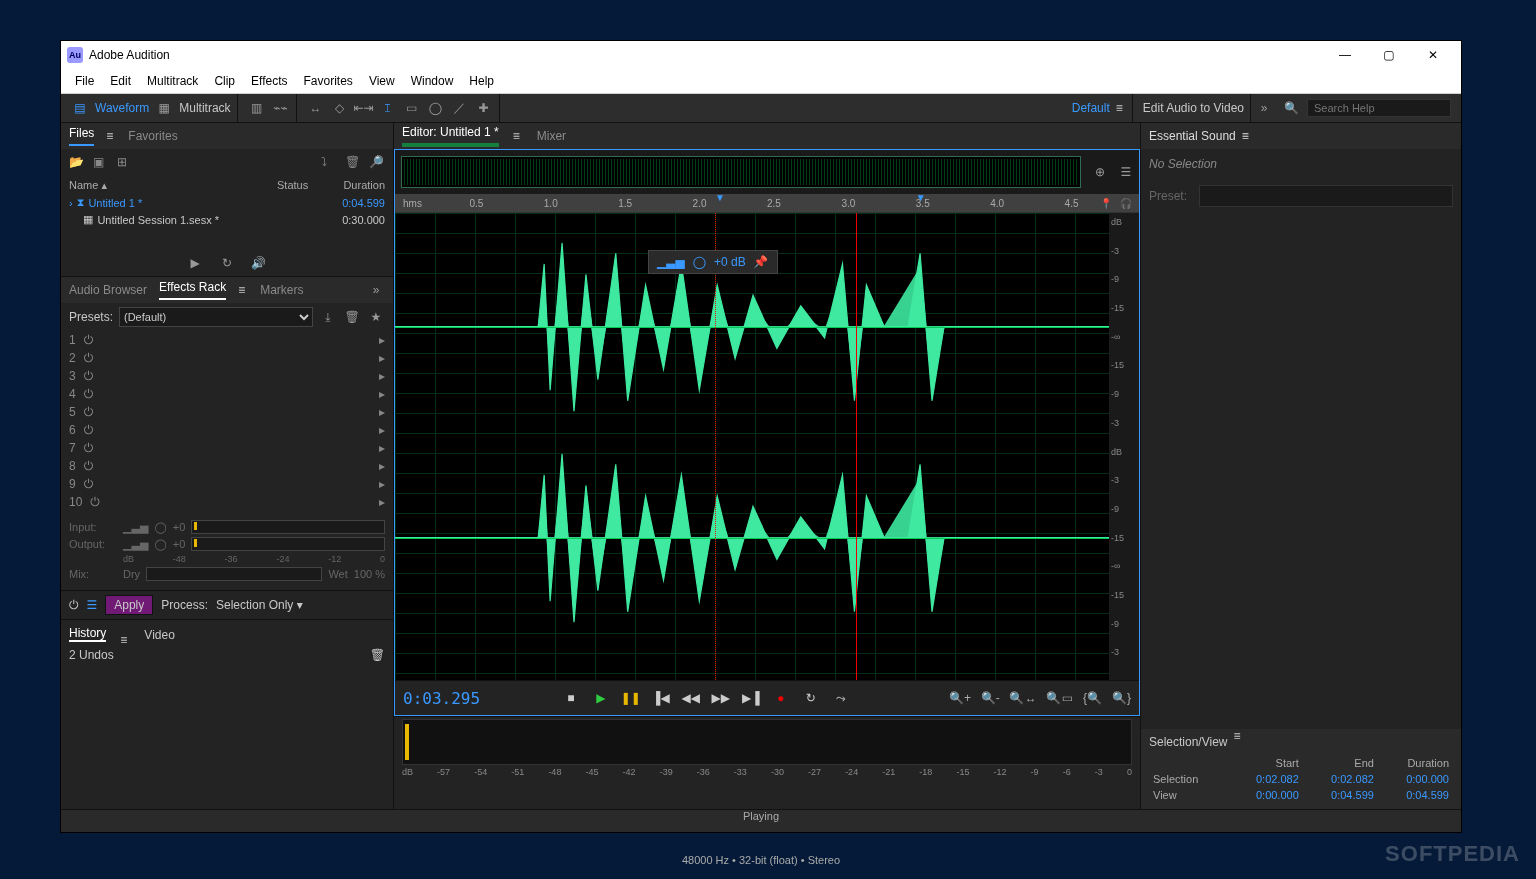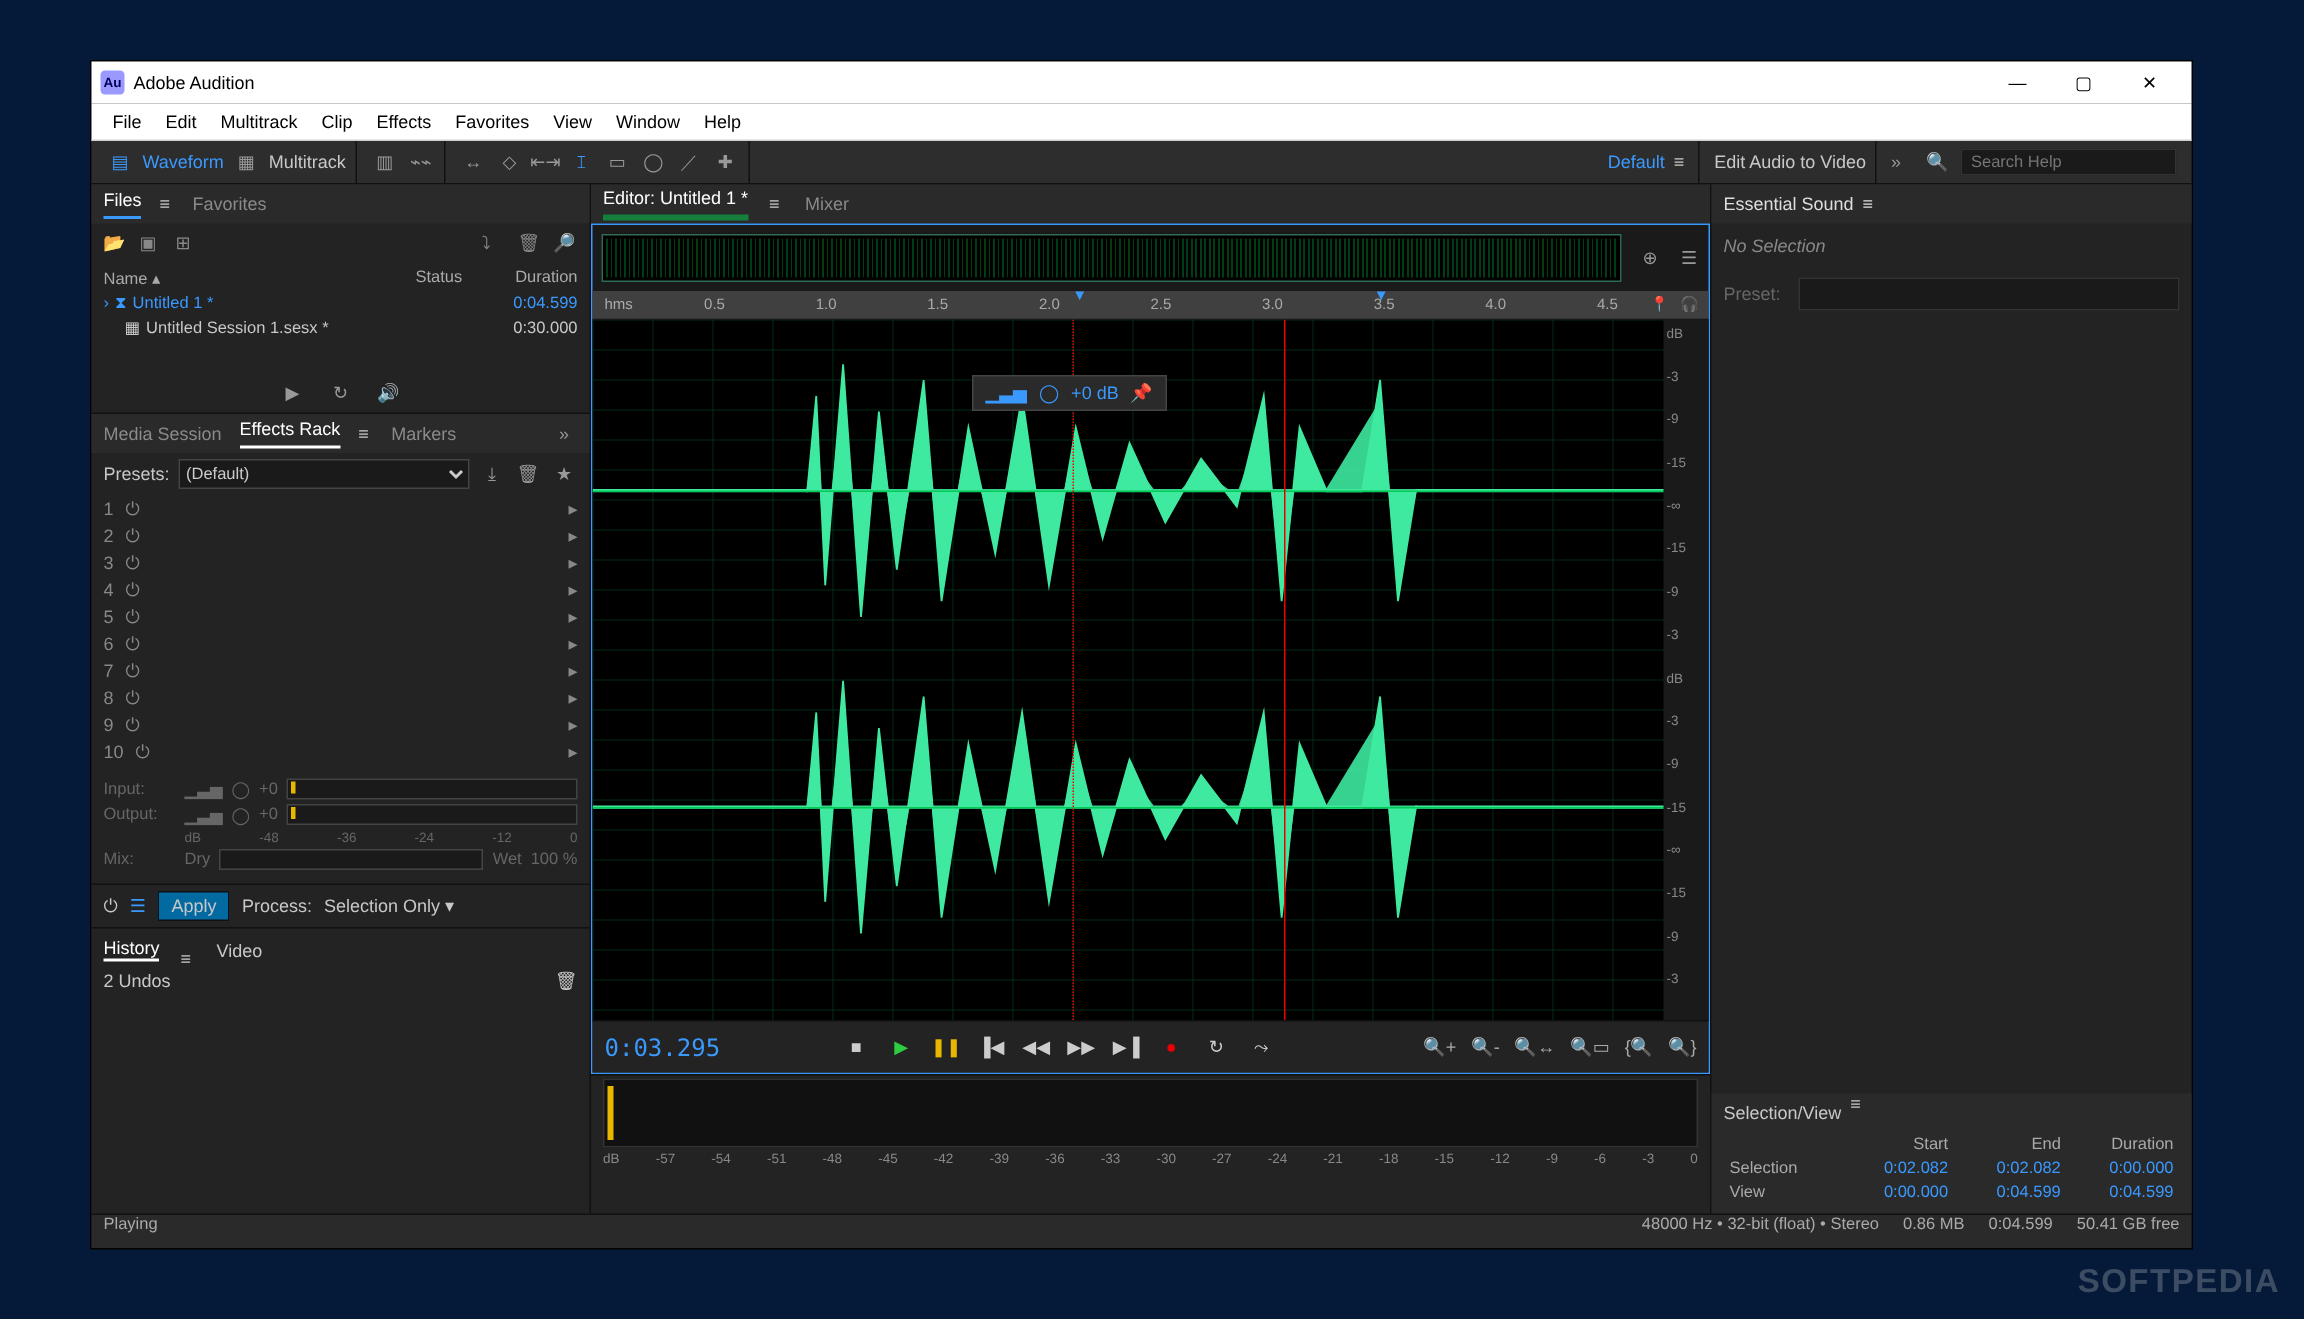--- a/index.html
+++ b/index.html
@@ -40,21 +40,21 @@
 .fx-file{padding:4px 8px;font-weight:bold;color:#ddd;font-size:11px;}
 .fx-slots{padding:0 8px;}
 .fx-slot{display:flex;align-items:center;height:18px;justify-content:space-between;color:#888;}
 .fx-slot .l{display:flex;align-items:center;gap:8px;}
 .fx-io{padding:6px 8px;color:#666;font-size:11px;}
 .fx-io .row{display:flex;align-items:center;gap:6px;margin:3px 0;}
 .fx-io .lbl{width:48px;}
 .fx-io .slider{flex:1;height:12px;background:#1a1a1a;border:1px solid #444;position:relative;}
 .fx-io .slider .mk{position:absolute;left:2px;top:1px;width:3px;height:8px;background:#e8b800;}
 .fx-bot{padding:4px 8px;display:flex;align-items:center;gap:8px;border-top:1px solid #111;}
-.fx-bot .apply{background:#0369a1;padding:2px 8px;border:1px solid #111;}
+.fx-bot .apply{background:#701a75;padding:2px 8px;border:1px solid #111;}
 .history{padding:6px 8px;border-top:1px solid #111;}
 .history-tabs{display:flex;gap:14px;align-items:flex-end;margin-bottom:6px;}
 .history-tabs .active{color:#fff;border-bottom:2px solid #fff;}
 .center{flex:1;display:flex;flex-direction:column;min-width:0;}
 .ed-tabs{height:26px;display:flex;align-items:center;gap:14px;padding:0 8px;background:#2a2a2a;}
 .ed-tabs .active{color:#fff;border-bottom:4px solid #15803d;padding-bottom:4px;}
 .ed-tabs .tab{color:#8a8a8a;}
 .editor{flex:1;background:#1a1a1a;border:1px solid #3a99ff;display:flex;flex-direction:column;}
 .overview{height:30px;margin:6px;border:1px solid #2f6b55;background:#000;position:relative;}
 .overview .wave{position:absolute;inset:2px;background:repeating-linear-gradient(90deg,#093,#093 1px,transparent 1px,transparent 3px);opacity:.4;}
@@ -86,21 +86,21 @@
 .levels-ruler{display:flex;justify-content:space-between;font-size:9px;color:#888;padding:0 8px;}
 .right{width:320px;background:#232323;border-left:1px solid #111;display:flex;flex-direction:column;}
 .es-hdr{padding:6px 8px;display:flex;align-items:center;gap:6px;color:#ddd;background:#2a2a2a;}
 .es-body{padding:8px;color:#888;font-style:italic;}
 .es-preset{padding:6px 8px;display:flex;align-items:center;gap:6px;color:#666;}
 .selview{margin-top:auto;background:#2a2a2a;padding:6px 8px;}
 .selview table{width:100%;font-size:11px;border-collapse:collapse;}
 .selview th{color:#aaa;font-weight:normal;text-align:right;padding:2px 4px;}
 .selview td{color:#3a99ff;text-align:right;padding:2px 4px;}
 .selview td.lbl{color:#aaa;text-align:left;}
-.status{height:22px;background:#2a2a2a;display:flex;padding:0 8px;gap:16px;font-size:11px;color:#aaa;border-top:1px solid #111;}
+.status{height:22px;background:#2a2a2a;display:flex;align-items:center;padding:0 8px;gap:16px;font-size:11px;color:#aaa;border-top:1px solid #111;flex-direction:column;}
 .status .spacer{flex:1;}
 .softpedia{position:absolute;right:16px;bottom:12px;color:rgba(255,255,255,.22);font-size:22px;font-weight:bold;letter-spacing:1px;}
 .hamb{display:inline-block;width:10px;line-height:3px;}
 .hamb::before{content:"≡";}
 svg.wave path{stroke:#3fe9a0;fill:#3fe9a0;}
 .search-help{background:#1a1a1a;border:1px solid #333;color:#888;padding:2px 6px;width:130px;font-size:11px;}
 </style>
 </head>
 <body>
 
@@ -203,21 +203,21 @@
         <div class="dur">0:30.000</div>
       </div>
       <div style="height:22px"></div>
       <div style="display:flex;justify-content:center;gap:14px;padding:4px 0">
         <span class="tb-btn">▶</span>
         <span class="tb-btn">↻</span>
         <span class="tb-btn">🔊</span>
       </div>
 
       <div class="sub-tabs">
-        <span class="tab">Media Session</span>
+        <span class="tab">Audio Browser</span>
         <span class="active">Effects Rack</span>
         <span class="hamb"></span>
         <span class="tab">Markers</span>
         <span style="flex:1"></span>
         <span class="tb-btn">»</span>
       </div>
       <div class="preset-row">
         <span>Presets:</span>
         <select><option>(Default)</option></select>
         <span class="tb-btn">⤓</span>

